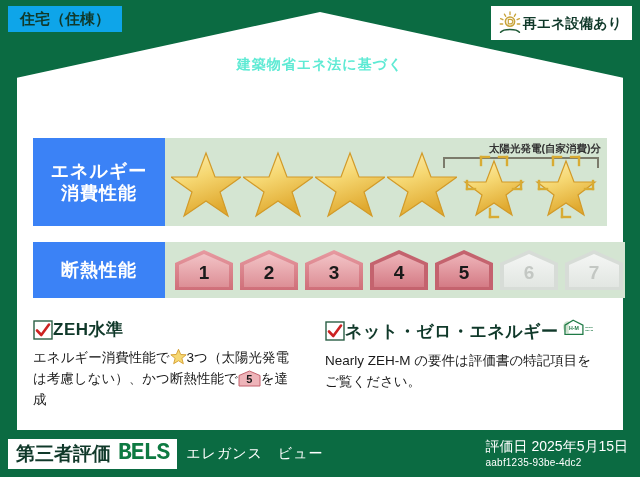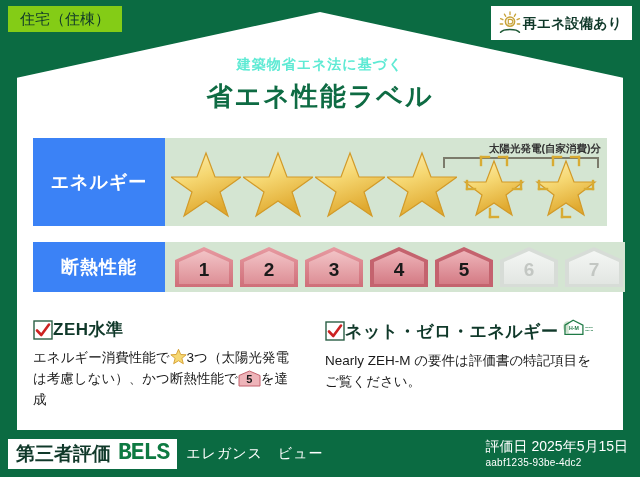--- a/index.html
+++ b/index.html
@@ -16,23 +16,23 @@
   }
   
   .house-white{
     position:absolute;left:17px;top:12px;width:606px;height:453px;
     background:#ffffff;
     clip-path:polygon(50% 0%, 100% 14.5%, 100% 100%, 0% 100%, 0% 14.5%);
   }
   
   .tag-housetype{
     position:absolute;left:8px;top:6px;
-    background:#84cc16;
+    background:#0ea5e9;
     padding:5px 12px 6px 12px;
-    font-size:15px;font-weight:normal;color:#10392a;
+    font-size:15px;font-weight:bold;color:#10392a;
     letter-spacing:0px;
     line-height:1;
     z-index:6;
   }
   
   .tag-renew{
     position:absolute;right:8px;top:6px;
     background:#ffffff;
     padding:4px 10px 4px 6px;
     display:flex;align-items:center;
@@ -54,21 +54,21 @@
     font-size:26px;font-weight:bold;color:#0e6b43;
     letter-spacing:2px;
   }
   
   .row{
     position:absolute;left:33px;width:574px;
     display:flex;align-items:stretch;
     z-index:5;
   }
   .row-energy{top:138px;height:88px;}
-  .row-insul{top:242px;height:50px;}
+  .row-insul{top:242px;height:56px;}
   .row-key{
     background:#3b82f6;color:#ffffff;
     width:132px;flex:0 0 132px;
     display:flex;flex-direction:column;align-items:center;justify-content:center;
     font-size:18px;font-weight:bold;line-height:1.25;letter-spacing:1px;
     text-align:center;
   }
   .row-val{
     flex:1;background:#d4e5d2;
     position:relative;
@@ -172,26 +172,26 @@
         <circle cx="13" cy="11.6" r="4.6" fill="none" stroke="#c8a33a" stroke-width="1.6"></circle>
         <path d="M11.3 9.3h2.2a2.3 2.3 0 0 1 0 4.6h-2.2z" fill="none" stroke="#c8a33a" stroke-width="1.2"></path>
         <path d="M3.6 22.3C6.6 18.6 19.4 18.6 22.4 22.3" fill="none" stroke="#1f5a37" stroke-width="1.5" stroke-linecap="round"></path>
       </svg>
     </span>
     <span>再エネ設備あり</span>
   </div>
 
   <div class="title-wrap">
     <div class="title-sub">建築物省エネ法に基づく</div>
-    <div class="title-main">省エネ性能ラベル</div>
   </div>
 
   <div class="row row-energy">
     <div class="row-key">
       <span>エネルギー</span>
+      <span>消費性能</span>
     </div>
     <div class="row-val">
       <div class="solar-note">太陽光発電(自家消費)分</div>
       <div class="solar-bracket"></div>
       <div class="stars">
         <span class="star-cell">
           <svg viewBox="0 0 70 74">
               <defs>
             <linearGradient id="g1" x1="0" y1="0" x2="0.4" y2="1">
               <stop offset="0%" stop-color="#fdf0b8"></stop>

